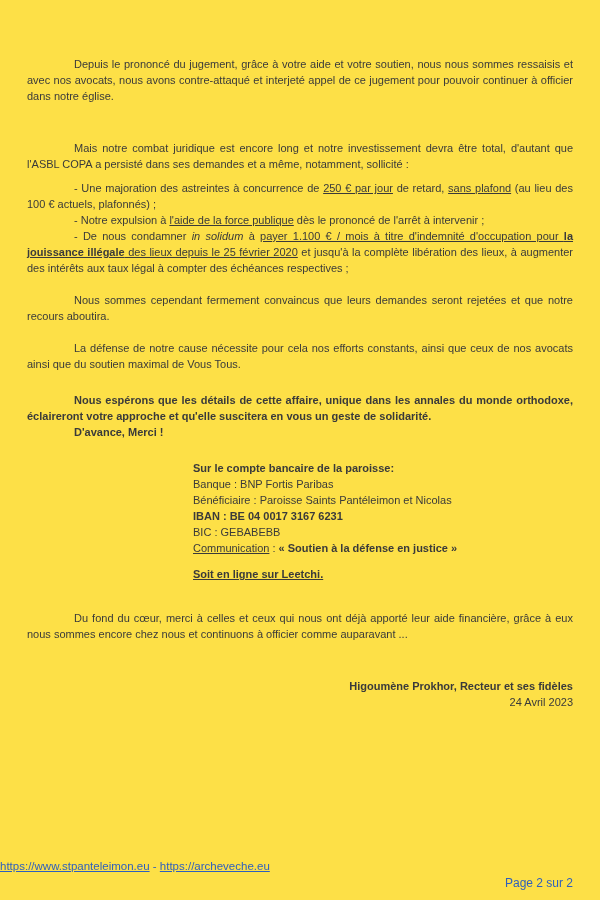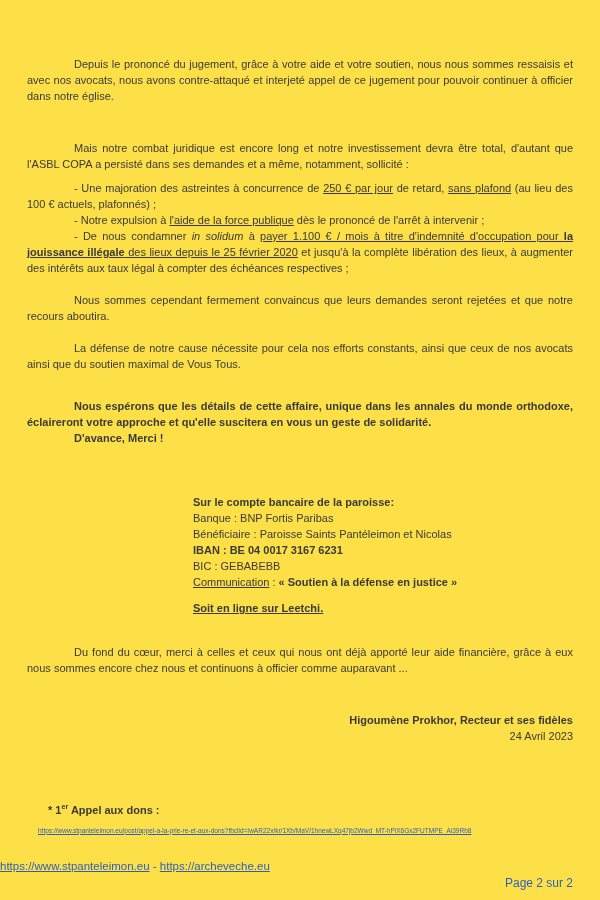--- a/index.html
+++ b/index.html
@@ -17,24 +17,24 @@
   p{margin:0;padding:0}
   .indent{text-indent:47px}
   .bold,.b{font-weight:700}
   .i{font-style:italic}
   .u{text-decoration:underline}
   .sup{vertical-align:super;font-size:0.65em}
   .right{text-align:right}
   .mt8{margin-top:8px}
   .mt10{margin-top:10px}
   .mt16{margin-top:16px}
-  .mt26{margin-top:26px}
+  .mt26{margin-top:20px}
   .mt28{margin-top:28px}
   .mt36{margin-top:36px}
-  .mt44{margin-top:48px}
+  .mt44{margin-top:20px}
   .bank{margin-left:166px;text-align:left;line-height:16px}
   .footnote{position:absolute;left:38px;right:27px;top:800px;text-align:left}
   .fn-label{font-size:11px;line-height:14px;margin-left:10px}
   .fn-url{
     font-size:6.5px;line-height:10px;margin-top:9px;
     color:var(--link,#2e5fbe);text-decoration:underline;
     white-space:nowrap;cursor:pointer;
   }
   .footer-links{
     position:absolute;left:0;right:16px;top:858px;text-align:left;
@@ -78,22 +78,18 @@
       <p class="bold u mt10 leetchi">Soit en ligne sur Leetchi.</p>
     </div>
 
     <p class="indent mt28">Du fond du cœur, merci à celles et ceux qui nous ont déjà apporté leur aide financière, grâce à eux nous sommes encore chez nous et continuons à officier comme auparavant ...</p>
 
 
     <p class="right bold mt36">Higoumène Prokhor, Recteur et ses fidèles</p>
     <p class="right">24 Avril 2023</p>
   </div>
 
-  <div class="footnote">
-    <p class="fn-label"><span class="b">* 1</span><span class="b sup">er</span><span class="b"> Appel aux dons :</span></p>
-    <p class="fn-url">https://www.stpanteleimon.eu/post/appel-a-la-prie-re-et-aux-dons?fbclid=IwAR22x/kr/1Xb/MaV/1hnewLXq47jb2Wwd_MT-hPiX6Gx2FUTMPE_Ai39Rb8</p>
-  </div>
 
   <div class="footer-links"><span class="u">https://www.stpanteleimon.eu</span><span> - </span><span class="u">https://archeveche.eu</span></div>
 
   <div class="page-number">Page 2 sur 2</div>
 
 </div>
 
 </body></html>

